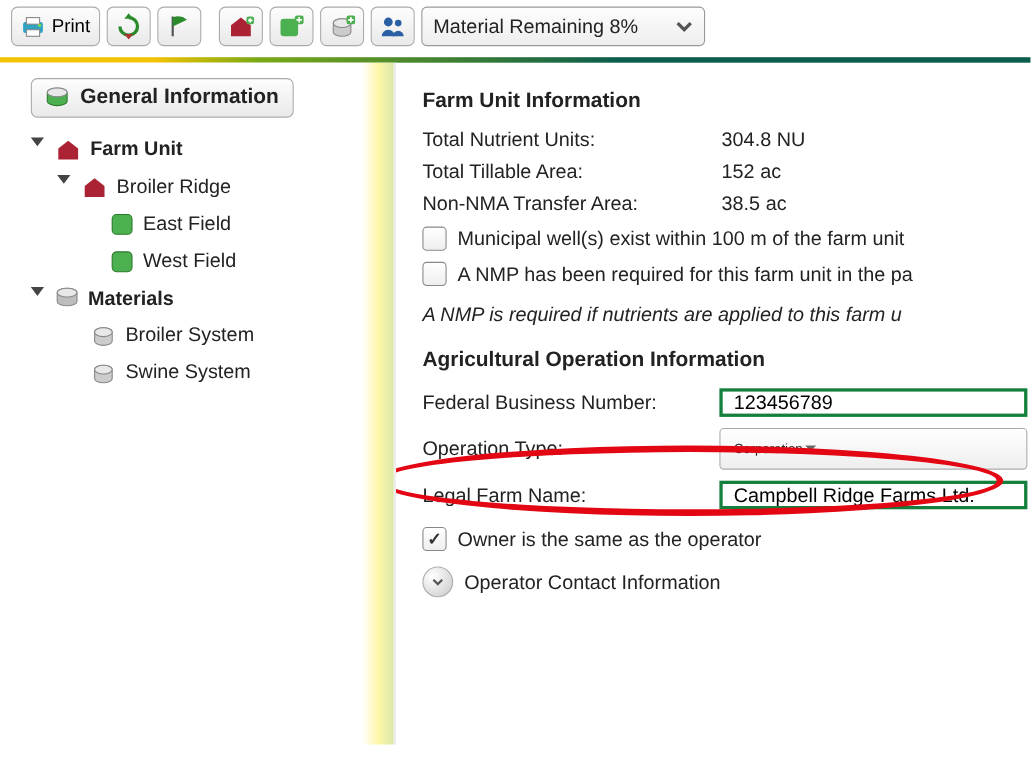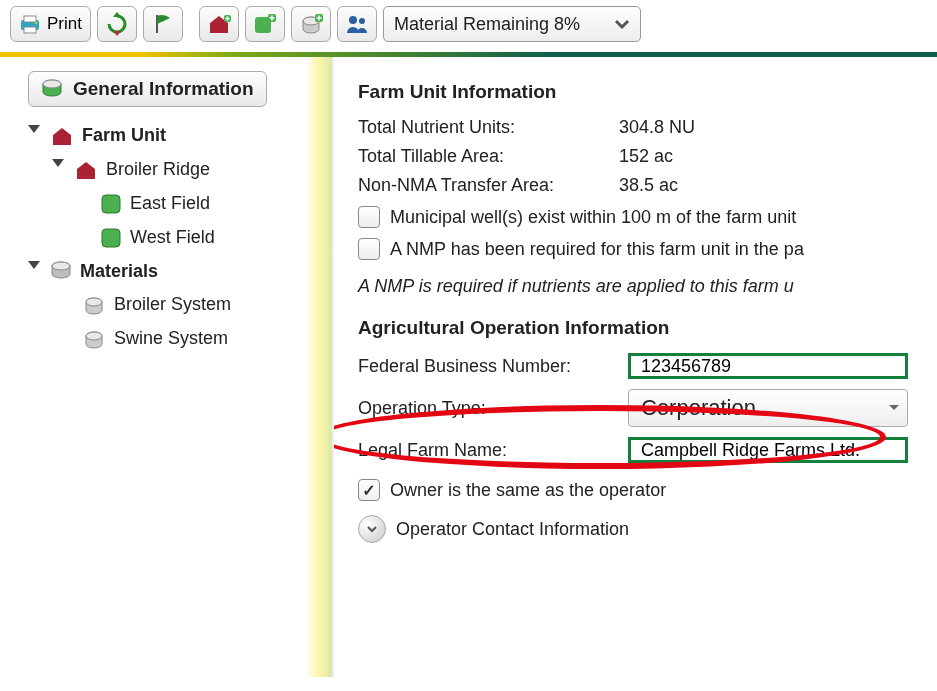--- a/index.html
+++ b/index.html
@@ -48,21 +48,21 @@
   }
   .sep {
     height: 5px;
     background: linear-gradient(to right, #f3c200 0%, #f3c200 15%, #7aa916 25%, #0b5d4d 60%, #0b5d4d 100%);
     margin: 4px 0 0 0;
   }
   .content {
     display: flex;
   }
   .sidebar {
-    width: 334px;
+    width: 360px;
     border-right: 2px solid #eee;
     padding: 14px 10px 10px 28px;
     background: linear-gradient(to right, #ffffff 0%, #ffffff 92%, #fff6a8 96%, #d9e8a8 100%);
     min-height: 620px;
   }
   .header-btn {
     display:inline-flex;align-items:center;gap:10px;
     border:1px solid #aaa;border-radius:6px;
     background:linear-gradient(#fdfdfd,#e9e9e9);
     padding:6px 12px;font-weight:bold;font-size:19px;
@@ -88,44 +88,44 @@
   .main {
     flex:1;
     padding: 18px 0 20px 24px;
     overflow: hidden;
   }
   .section-title {
     font-weight: bold;
     font-size: 19px;
     margin: 6px 0 14px 0;
   }
-  .kv { display:flex; gap: 1px; margin: 8px 0; font-size:18px; align-items:center;}
+  .kv { display:flex; gap: 12px; margin: 8px 0; font-size:18px; align-items:center;}
   .kv .k { width: 260px; }
   .check-row { display:flex; align-items:center; gap:10px; margin:10px 0; font-size:18px; white-space: nowrap;}
   .checkbox {
     width:22px;height:22px;border:1px solid #888;border-radius:4px;
     background:linear-gradient(#fff,#eee);
     display:inline-flex;align-items:center;justify-content:center;flex-shrink:0;
   }
   .checkbox.checked::after{
     content:"✓"; color:#333; font-size:16px; font-weight:bold;
   }
   .italic-note { font-style: italic; font-size:18px; margin:16px 0 20px 0;}
   .form-row { display:flex; align-items:center; gap:0; margin:10px 0;}
   .form-row .lbl { width:270px; font-size:18px;}
   .form-row input[type=text] {
     height:26px; border:3px solid #15803d; font-size:18px;
     padding: 0 10px; width: 280px; background:#fff;
     font-family: inherit;
   }
   .select {
-    display:flex;align-items:center;justify-content:space-between;
+    display:flex;align-items:center;justify-content:flex-start;
     height:38px;border:1px solid #aaa;border-radius:4px;
     background:linear-gradient(#fff,#eee);
-    padding:0 6px 0 12px;width:280px;font-size:22px;cursor:pointer;
+    padding:0 6px 0 12px;width:280px;font-size:12px;cursor:pointer;
   }
   .expander {
     display:flex;align-items:center;gap:10px;margin-top:14px;font-size:18px;cursor:pointer;
   }
   .expander .circle{
     width:28px;height:28px;border-radius:50%;
     background:radial-gradient(circle at 30% 30%, #fff, #c9c9c9);
     border:1px solid #aaa;display:flex;align-items:center;justify-content:center;
   }
   svg { display:block; }

